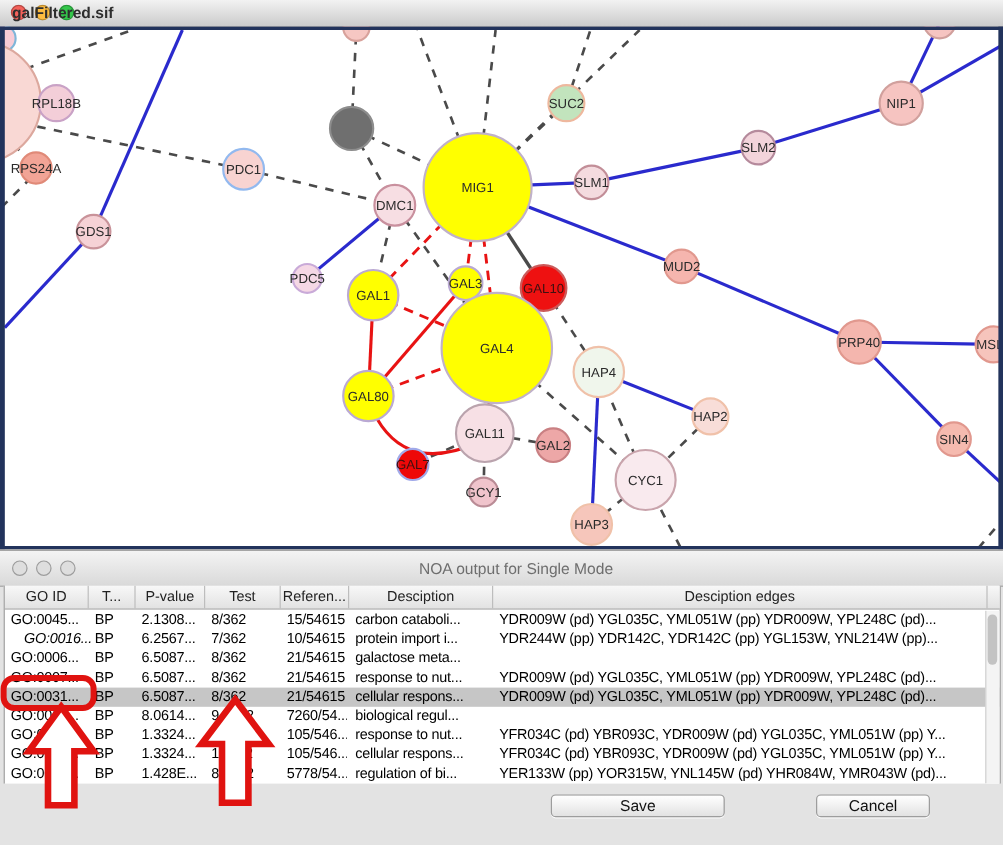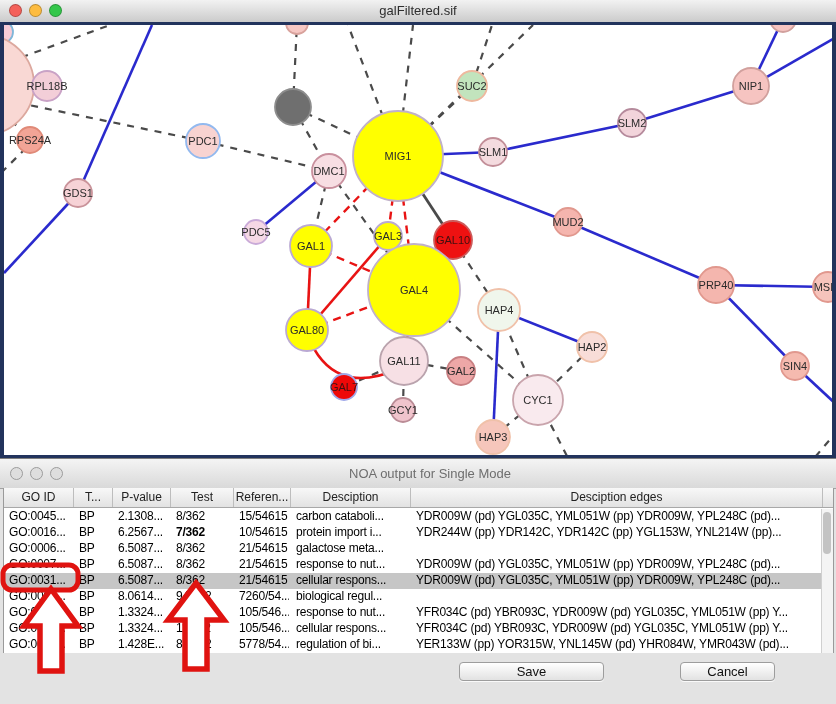--- a/index.html
+++ b/index.html
@@ -2,22 +2,22 @@
 <html><head>
 <meta charset="utf-8">
 <style>
   html,body{margin:0;padding:0;}
   body{width:836px;height:704px;position:relative;overflow:hidden;
        background:#e0e0e0;font-family:"Liberation Sans",sans-serif;}
 
   
   .titlebar{position:absolute;left:0;top:0;width:836px;height:22px;
     background:linear-gradient(#f2f2f2,#cbcbcb);border-bottom:1px solid #8f8f8f;}
-  .title{position:absolute;left:0;right:0;top:3px;text-align:center;
-    font-size:13px;font-weight:normal;color:#2e2e2e;}
+  .title{position:absolute;left:0;right:0;top:3px;text-align:left;
+    font-size:13px;font-weight:bold;color:#2e2e2e;padding-left:10px;}
   .tl{position:absolute;top:4px;width:13px;height:13px;border-radius:50%;
     box-sizing:border-box;border:1px solid rgba(0,0,0,.25);}
   #net{position:absolute;left:0;top:22px;overflow:hidden;display:block;}
 
   
   #noa{position:absolute;left:0;top:458px;width:836px;height:246px;
     background:#e3e3e3;border-top:1px solid #7d7d7d;box-sizing:border-box;}
   .noa-titlebar{position:absolute;left:0;top:0;width:836px;height:29px;
     background:linear-gradient(#f4f4f4,#d9d9d9);border-bottom:1px solid #a3a3a3;}
   .noa-title{position:absolute;left:0;right:0;top:7px;text-align:center;
@@ -204,24 +204,24 @@
         <div class="trow">
           <div class="tcell" style="left: 5px; width: 63px;">GO:0045...</div>
           <div class="tcell" style="left: 75px; width: 32px;">BP</div>
           <div class="tcell" style="left: 114px; width: 51px;">2.1308...</div>
           <div class="tcell" style="left: 172px; width: 56px;">8/362</div>
           <div class="tcell" style="left: 235px; width: 50px;">15/54615</div>
           <div class="tcell" style="left: 292px; width: 113px;">carbon cataboli...</div>
           <div class="tcell" style="left: 412px; width: 405px;">YDR009W (pd) YGL035C, YML051W (pp) YDR009W, YPL248C (pd)...</div>
         </div>
         <div class="trow">
-          <div class="tcell" style="left: 5px; width: 63px;">GO:0016...</div>
+          <div class="tcell" style="left: 16px; width: 63px; font-style: italic;">GO:0016...</div>
           <div class="tcell" style="left: 75px; width: 32px;">BP</div>
           <div class="tcell" style="left: 114px; width: 51px;">6.2567...</div>
-          <div class="tcell" style="left: 172px; width: 56px; font-weight: bold;">7/362</div>
+          <div class="tcell" style="left: 172px; width: 56px;">7/362</div>
           <div class="tcell" style="left: 235px; width: 50px;">10/54615</div>
           <div class="tcell" style="left: 292px; width: 113px;">protein import i...</div>
           <div class="tcell" style="left: 412px; width: 405px;">YDR244W (pp) YDR142C, YDR142C (pp) YGL153W, YNL214W (pp)...</div>
         </div>
         <div class="trow">
           <div class="tcell" style="left: 5px; width: 63px;">GO:0006...</div>
           <div class="tcell" style="left: 75px; width: 32px;">BP</div>
           <div class="tcell" style="left: 114px; width: 51px;">6.5087...</div>
           <div class="tcell" style="left: 172px; width: 56px;">8/362</div>
           <div class="tcell" style="left: 235px; width: 50px;">21/54615</div>

